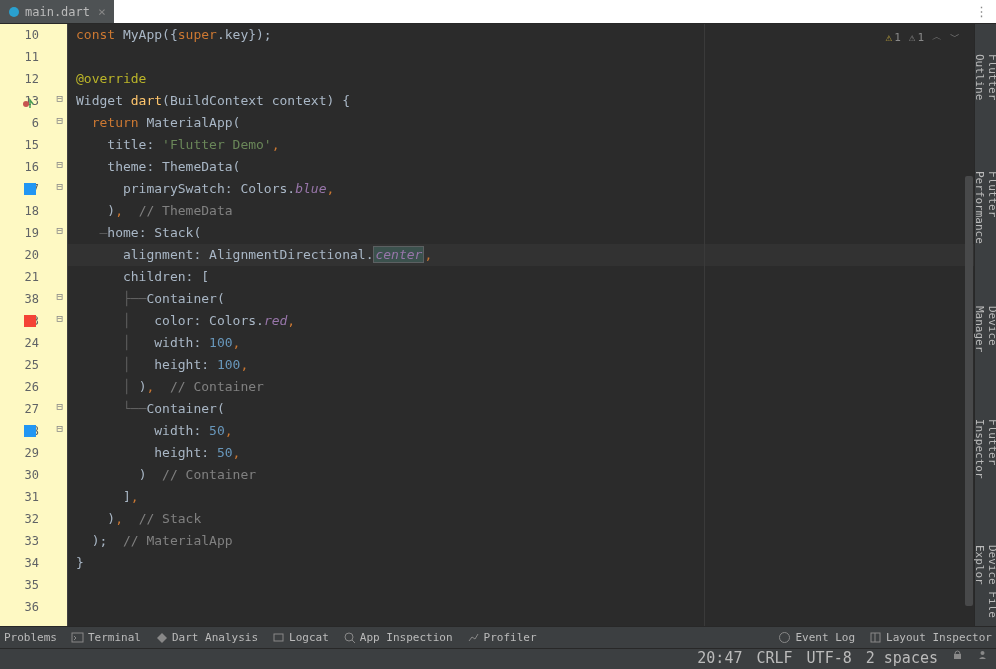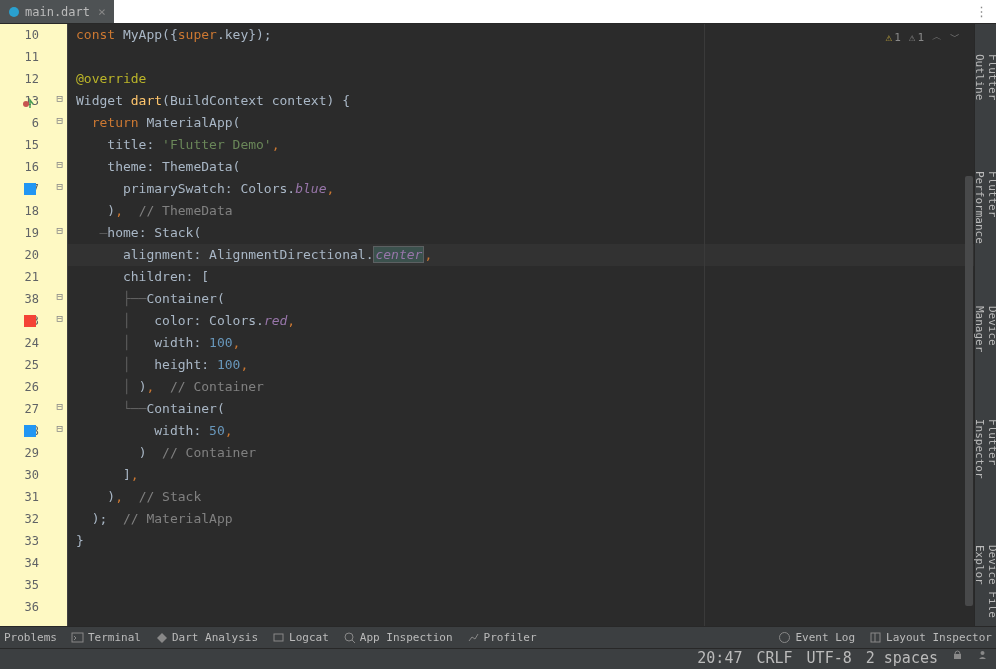--- a/index.html
+++ b/index.html
@@ -329,20 +329,21 @@
     <div class="code-line">   <span class="tree-guide">—</span><span class="ident">home</span><span class="punct">: </span><span class="ident">Stack</span><span class="punct">(</span></div>
     <div class="code-line current-line">      <span class="ident">alignment</span><span class="punct">: </span><span class="ident">AlignmentDirectional</span><span class="punct">.</span><span class="prop cursor-box">center</span><span class="kw">,</span></div>
     <div class="code-line">      <span class="ident">children</span><span class="punct">: [</span></div>
     <div class="code-line">      <span class="tree-guide">├──</span><span class="ident">Container</span><span class="punct">(</span></div>
     <div class="code-line">      <span class="tree-guide">│</span>   <span class="ident">color</span><span class="punct">: </span><span class="ident">Colors</span><span class="punct">.</span><span class="prop">red</span><span class="kw">,</span></div>
     <div class="code-line">      <span class="tree-guide">│</span>   <span class="ident">width</span><span class="punct">: </span><span class="num">100</span><span class="kw">,</span></div>
     <div class="code-line">      <span class="tree-guide">│</span>   <span class="ident">height</span><span class="punct">: </span><span class="num">100</span><span class="kw">,</span></div>
     <div class="code-line">      <span class="tree-guide">│</span> <span class="punct">)</span><span class="kw">,</span>  <span class="cmt">// Container</span></div>
     <div class="code-line">      <span class="tree-guide">└──</span><span class="ident">Container</span><span class="punct">(</span></div>
     <div class="code-line">          <span class="ident">width</span><span class="punct">: </span><span class="num">50</span><span class="kw">,</span></div>
+    <div class="code-line">          <span class="ident">height</span><span class="punct">: </span><span class="num">50</span><span class="kw">,</span></div>
     <div class="code-line">        <span class="punct">)</span>  <span class="cmt">// Container</span></div>
     <div class="code-line">      <span class="punct">]</span><span class="kw">,</span></div>
     <div class="code-line">    <span class="punct">)</span><span class="kw">,</span>  <span class="cmt">// Stack</span></div>
     <div class="code-line">  <span class="punct">);</span>  <span class="cmt">// MaterialApp</span></div>
     <div class="code-line"><span class="punct">}</span></div>
     <div class="code-line"><span class="punct"></span></div>
 
     <div class="top-right-warnings">
       <span><span class="warn-icon">⚠</span><span>1</span></span>
       <span><span class="warn-icon" style="color:#888">⚠</span><span>1</span></span>

